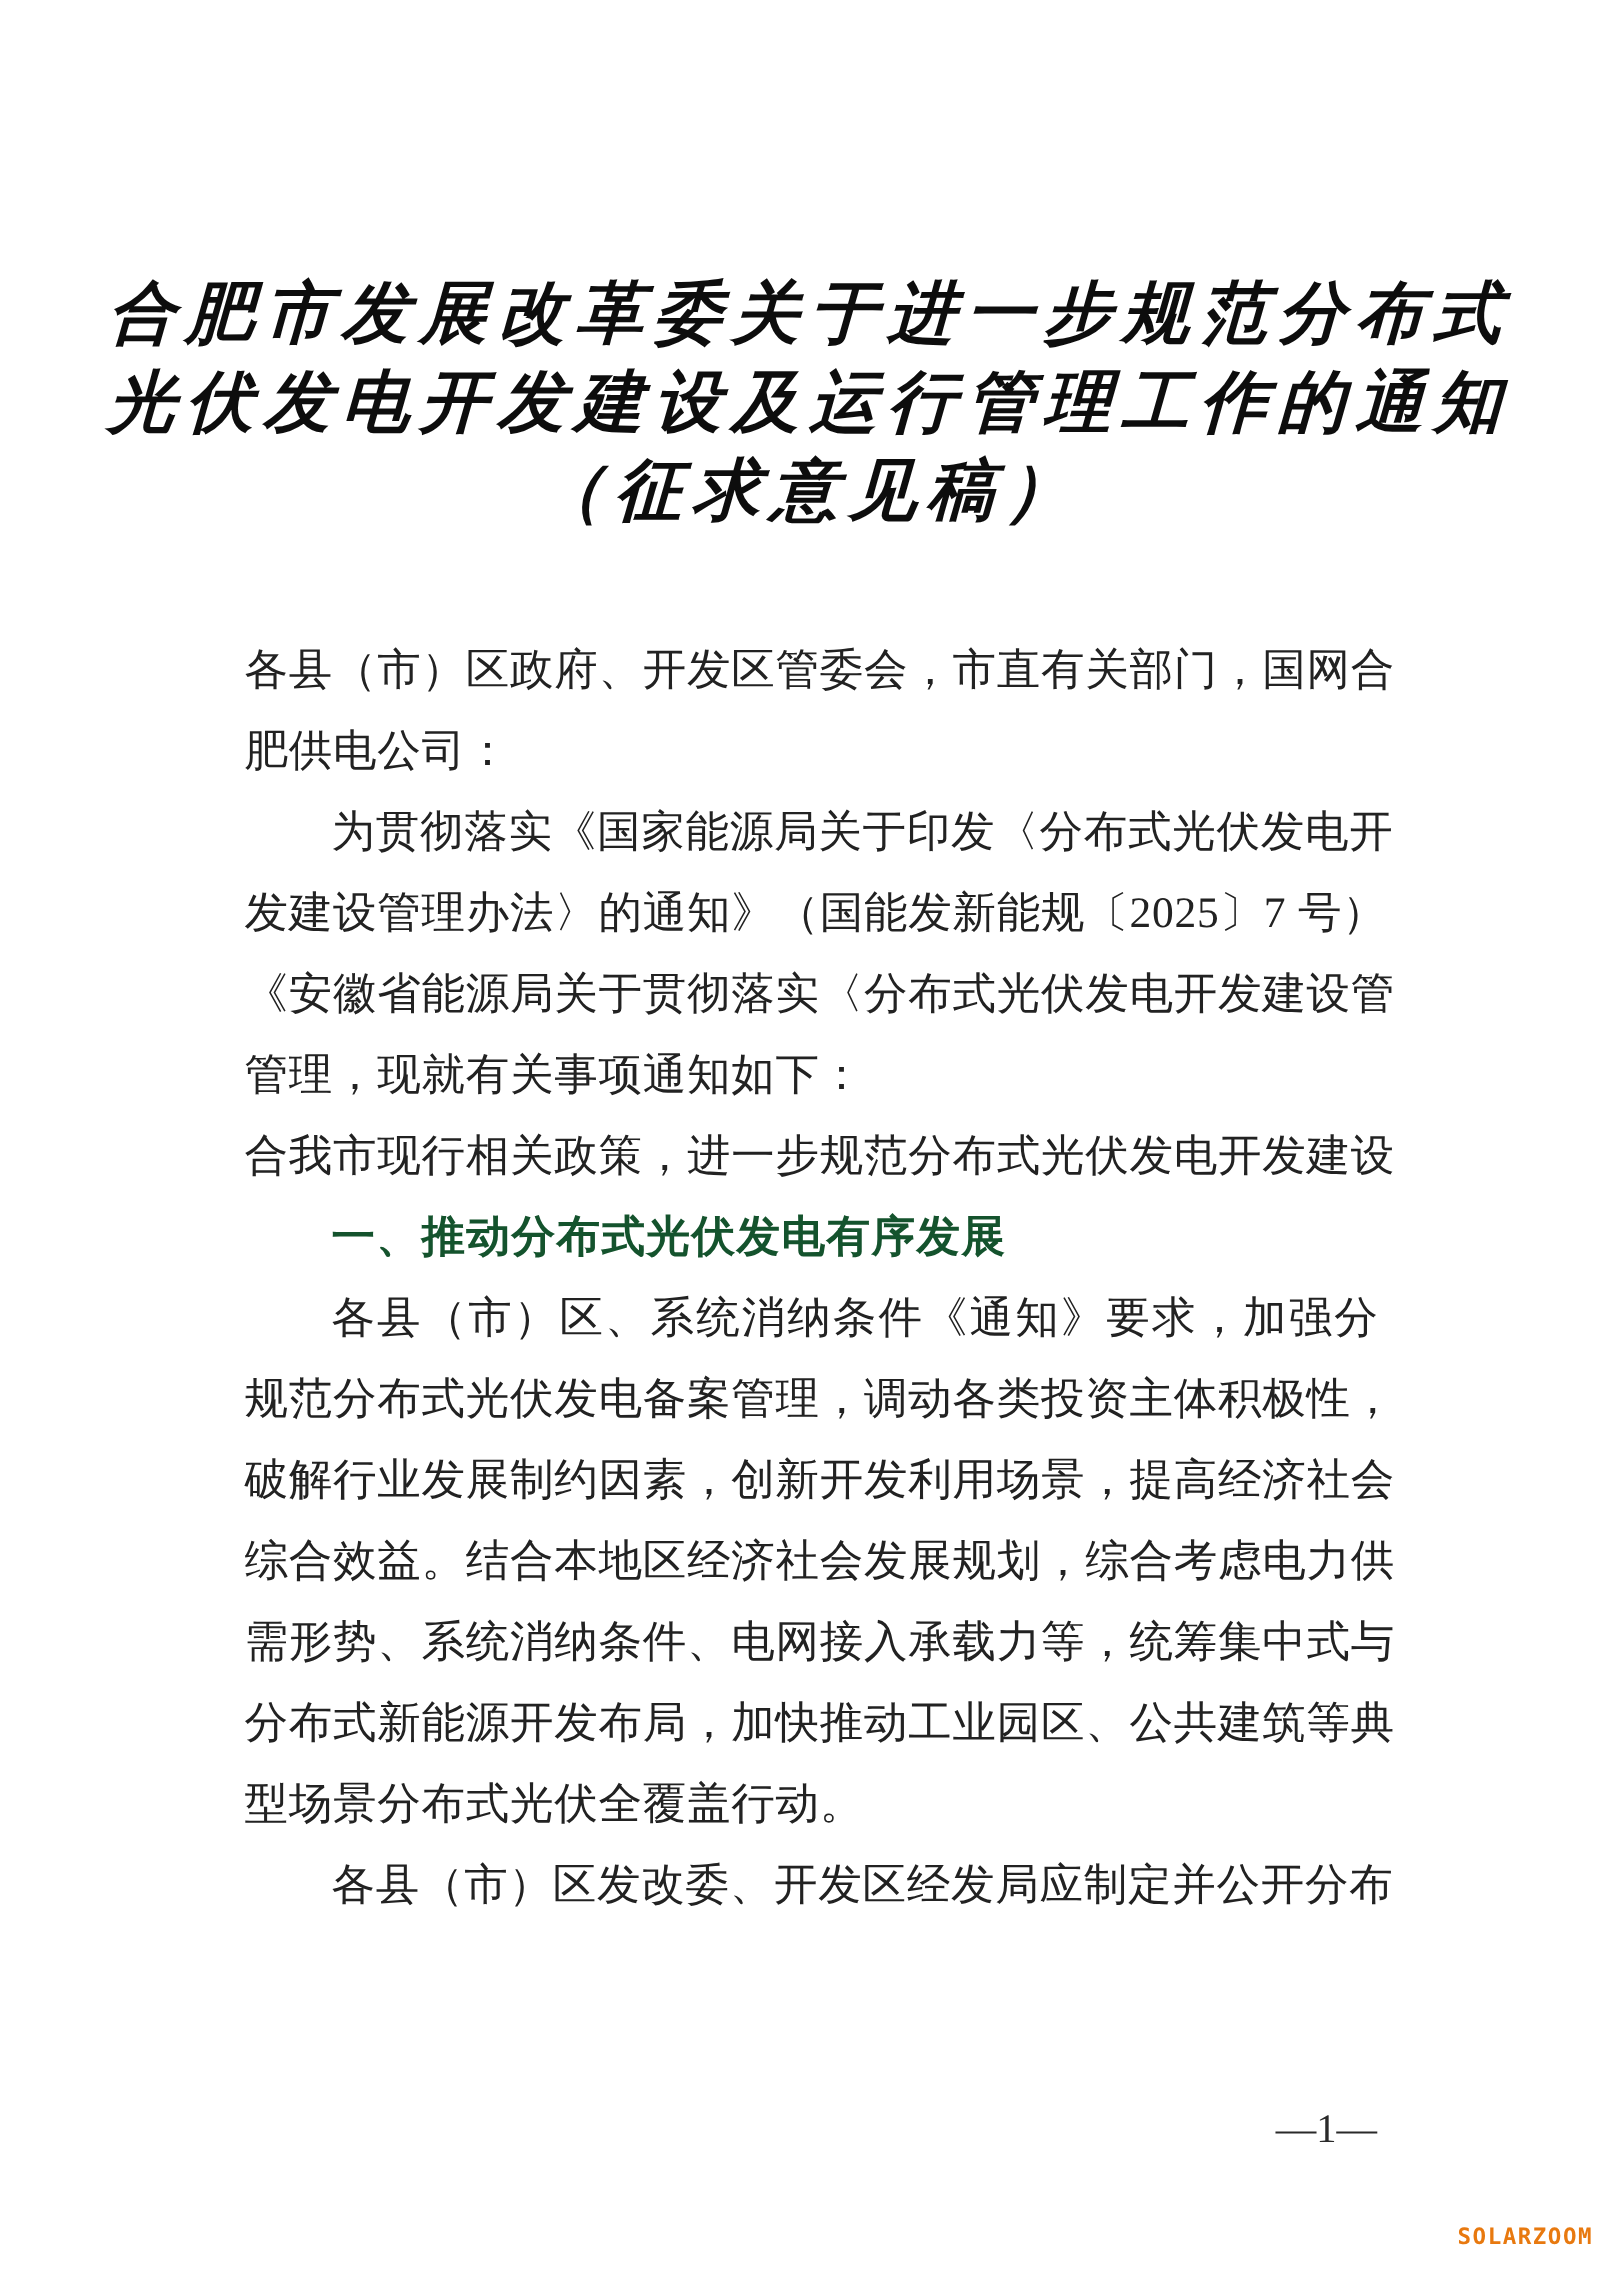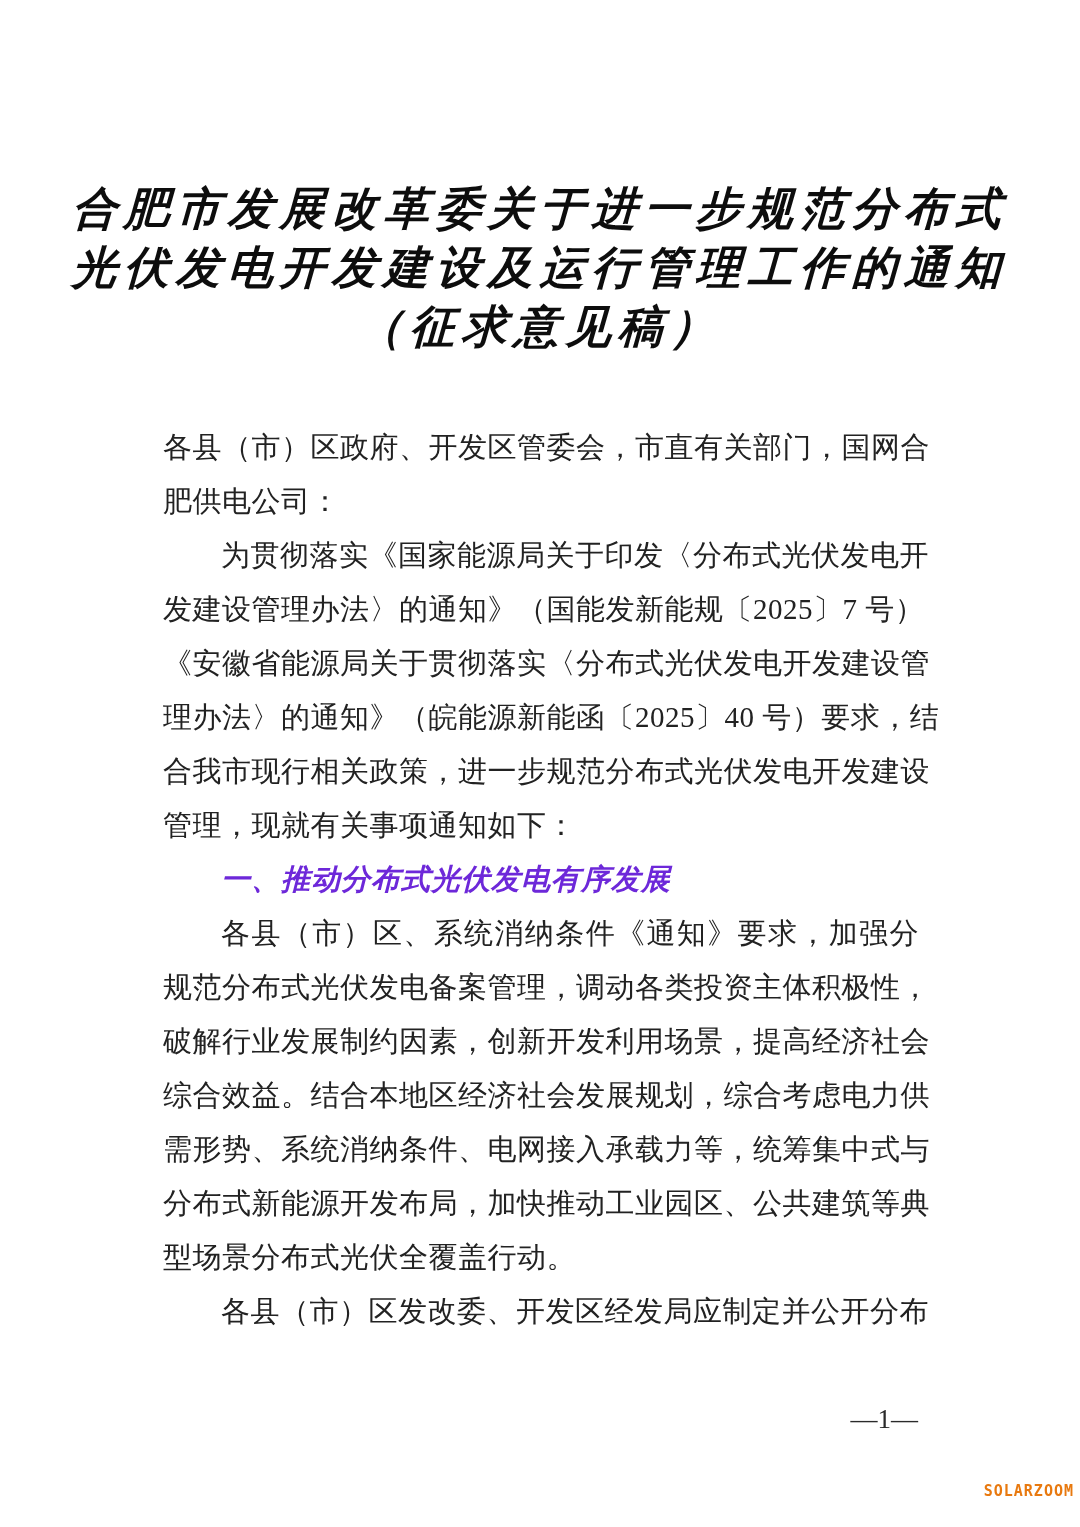--- a/index.html
+++ b/index.html
@@ -52,41 +52,40 @@
   }
   .line.end {
     text-align-last: left;
   }
   .line.indent {
     text-indent: 2em;
   }
   .heading {
     font-family: "Liberation Sans", "DejaVu Sans", sans-serif;
     font-weight: 700;
-    color: #6d28d9;
+    color: #14532d;
     text-align-last: left;
     text-indent: 2em;
     letter-spacing: 1px;
-    font-style: italic;
   }
   
   .page-number {
     position: absolute;
     top: 1404px;
     right: 162px;
     font-size: 27px;
     color: #2a2a2a;
     letter-spacing: 0;
     font-family: "Liberation Serif", "DejaVu Serif", serif;
   }
   
   .watermark {
     position: absolute;
     top: 1482px;
-    right: 6px;
+    right: 18px;
     font-family: "DejaVu Sans Mono", "Liberation Mono", monospace;
     font-size: 15px;
     font-weight: 700;
     letter-spacing: 1px;
   }
 </style>
 </head>
 <body>
 
 <div class="page">
@@ -98,23 +97,22 @@
   </div>
 
   <div class="content">
 
     <div class="line">各县（市）区政府、开发区管委会，市直有关部门，国网合</div>
     <div class="line end">肥供电公司：</div>
 
     <div class="line indent">为贯彻落实《国家能源局关于印发〈分布式光伏发电开</div>
     <div class="line">发建设管理办法〉的通知》（国能发新能规〔2025〕7 号）</div>
     <div class="line">《安徽省能源局关于贯彻落实〈分布式光伏发电开发建设管</div>
-    <div class="line">理办法〉的通知》（皖能源新能函〔2025〕40 号）要求，结</div>
+    <div class="line end">管理，现就有关事项通知如下：</div>
     <div class="line">合我市现行相关政策，进一步规范分布式光伏发电开发建设</div>
-    <div class="line end">管理，现就有关事项通知如下：</div>
 
     <div class="line heading">一、推动分布式光伏发电有序发展</div>
 
     <div class="line indent">各县（市）区、系统消纳条件《通知》要求，加强分</div>
     <div class="line">规范分布式光伏发电备案管理，调动各类投资主体积极性，</div>
     <div class="line">破解行业发展制约因素，创新开发利用场景，提高经济社会</div>
     <div class="line">综合效益。结合本地区经济社会发展规划，综合考虑电力供</div>
     <div class="line">需形势、系统消纳条件、电网接入承载力等，统筹集中式与</div>
     <div class="line">分布式新能源开发布局，加快推动工业园区、公共建筑等典</div>
     <div class="line end">型场景分布式光伏全覆盖行动。</div>

